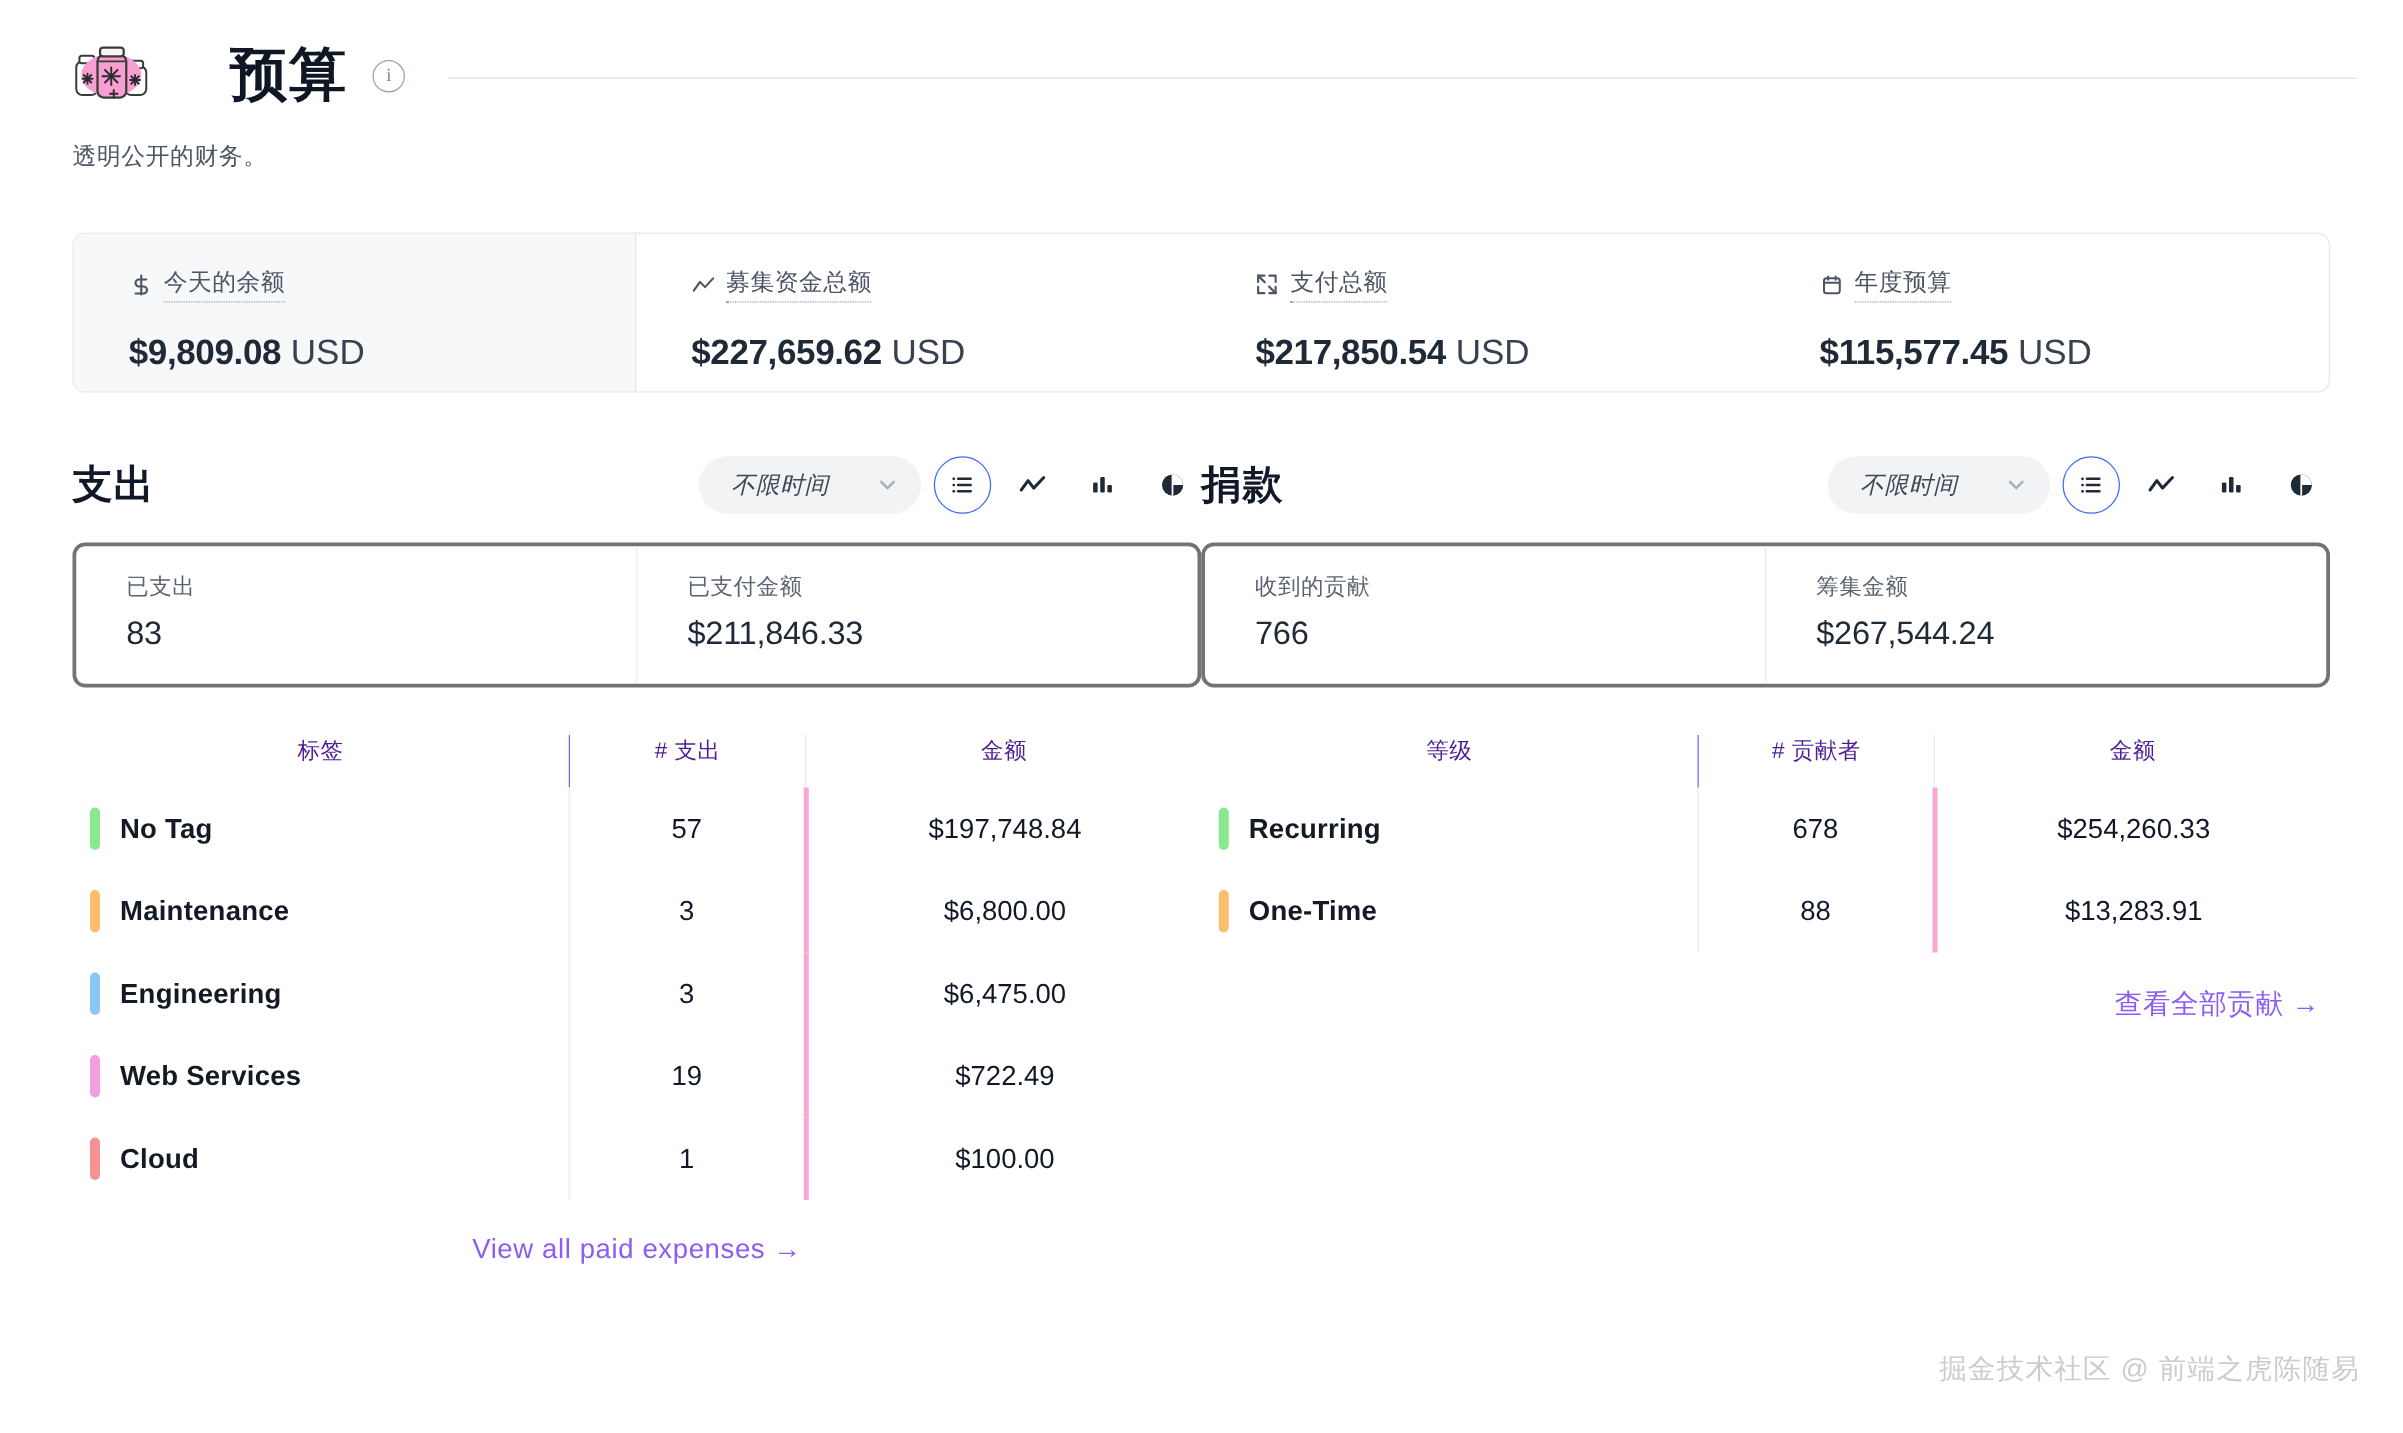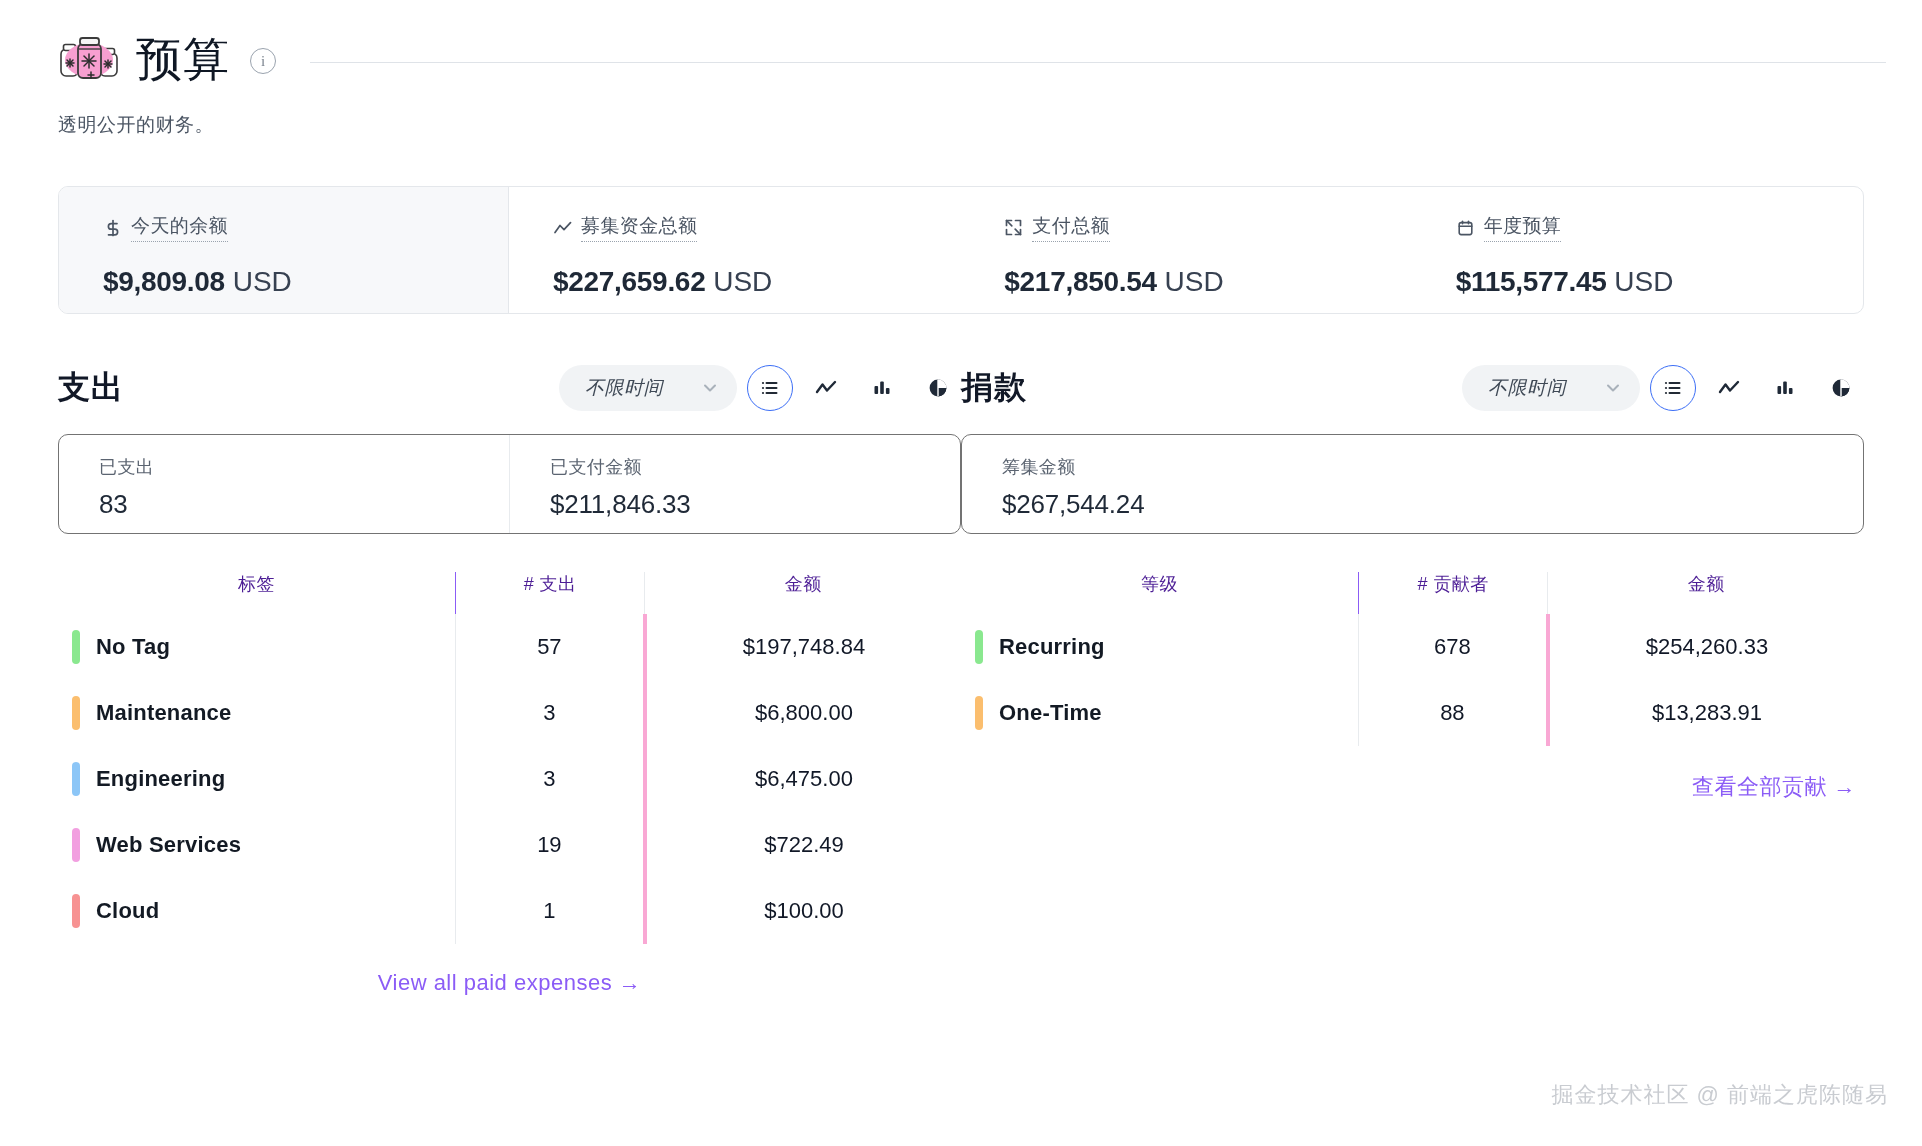--- a/index.html
+++ b/index.html
@@ -30,25 +30,26 @@
     padding: 32px 0 0 58px;
     gap: 16px;
   }
   .logo {
     width: 62px; height: 54px;
     flex: none;
     display: block;
   }
   .page-title {
     font-size: 46px;
-    font-weight: 400;
+    font-weight: 700;
     letter-spacing: 1px;
     line-height: 1;
     color: #0f1724;
     white-space: nowrap;
+    margin-left: 48px;
   }
   .info-circle {
     width: 26px; height: 26px;
     border: 1.6px solid #9aa3ae;
     border-radius: 50%;
     display: flex; align-items: center; justify-content: center;
     font-size: 15px;
     color: #7b848f;
     font-family: "Liberation Serif", serif;
     flex: none;
@@ -187,24 +188,24 @@
   }
   .viewbtn.active {
     border-color: #3b6ef6;
     color: #222a35;
   }
   .viewbtn svg { display: block; }
 
   
   .summary-card {
     margin-top: 16px;
-    border: 1px solid #737373;
+    border: 3px solid #737373;
     border-radius: 10px;
     display: flex;
-    height: 100px;
+    height: 116px;
     background: #fff;
   }
   .summary-cell {
     flex: 1 1 0;
     padding: 20px 0 0 40px;
     display: flex;
     flex-direction: column;
     gap: 10px;
   }
   .summary-cell + .summary-cell {
@@ -606,20 +607,24 @@
                 <rect x="10.3" y="2.6" width="1.4" height="16.8" fill="#ffffff"></rect>
               </svg>
             </span>
           </div>
 
         </div>
       </div>
 
       <div class="summary-card">
         <div class="summary-cell">
+          <div class="sum-label">收到的贡献</div>
+          <div class="sum-value">766</div>
+        </div>
+        <div class="summary-cell">
           <div class="sum-label">筹集金额</div>
           <div class="sum-value">$267,544.24</div>
         </div>
       </div>
 
       <table class="tbl">
         <thead>
           <tr>
             <th class="c-name">等级</th>
             <th class="c-count"># 贡献者</th>

